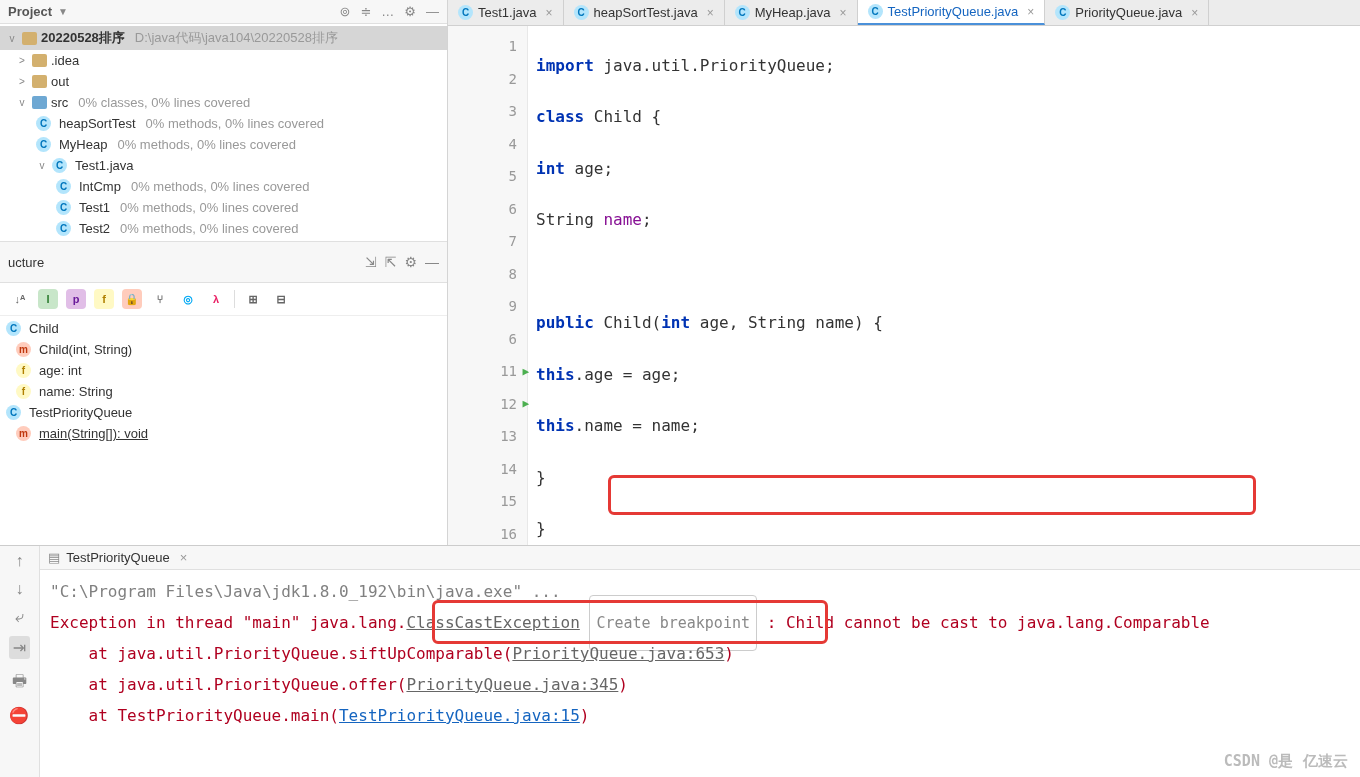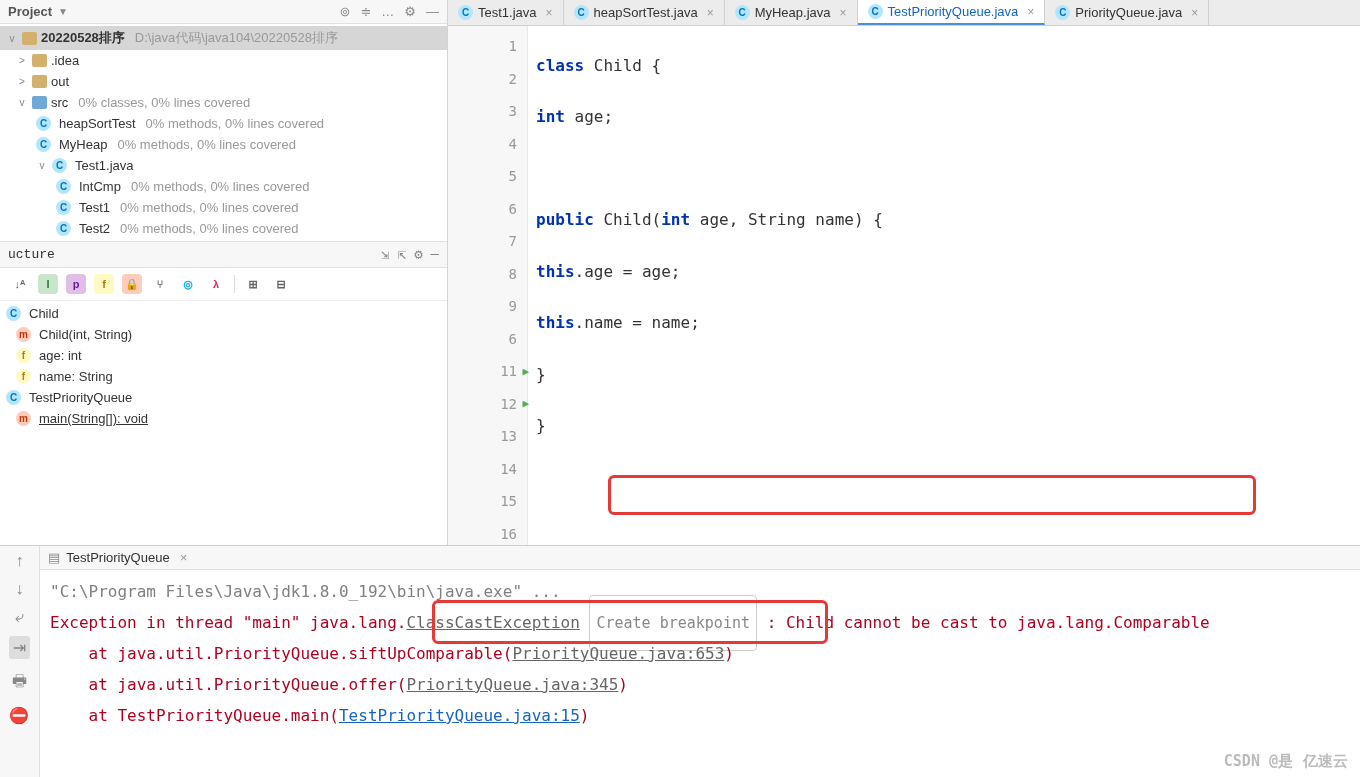--- a/index.html
+++ b/index.html
@@ -18,21 +18,21 @@
 .indent1 { padding-left: 16px; }
 .indent2 { padding-left: 36px; }
 .indent3 { padding-left: 56px; }
 .folder-icon { width: 15px; height: 13px; background: #d3b06e; border-radius: 2px; display: inline-block; }
 .folder-icon.blue { background: #6ea8d3; }
 .class-icon { width: 15px; height: 15px; background: #b3e5fc; color: #0277bd; border-radius: 50%; display: inline-flex; align-items: center; justify-content: center; font-size: 10px; font-weight: bold; }
 .method-icon { width: 15px; height: 15px; background: #ffccbc; color: #bf360c; border-radius: 50%; display: inline-flex; align-items: center; justify-content: center; font-size: 10px; font-weight: bold; }
 .field-icon { width: 15px; height: 15px; background: #fff9c4; color: #b08000; border-radius: 50%; display: inline-flex; align-items: center; justify-content: center; font-size: 10px; font-weight: bold; }
 .grey-text { color: #999; }
 .exp { width: 12px; color: #888; font-size: 10px; text-align: center; }
-.structure-header { display: flex; align-items: center; padding: 4px 8px; background: #f7f7f7; border-top: 1px solid #e0e0e0; border-bottom: 1px solid #e0e0e0; font-family: Liberation Mono, monospace; }
+.structure-header { display: flex; align-items: center; padding: 12px 8px; background: #f7f7f7; border-top: 1px solid #e0e0e0; border-bottom: 1px solid #e0e0e0; }
 .struct-btns { margin-left: auto; display: flex; gap: 8px; color: #888; font-size: 14px; }
 .struct-toolbar { display: flex; gap: 8px; padding: 6px 10px; border-bottom: 1px solid #eee; align-items: center; }
 .tb-icon { width: 20px; height: 20px; border-radius: 4px; display: inline-flex; align-items: center; justify-content: center; font-size: 11px; font-weight: bold; cursor: pointer; }
 .tb-i { background: #c8e6c9; color: #2e7d32; }
 .tb-p { background: #e1bee7; color: #6a1b9a; }
 .tb-f { background: #fff9c4; color: #b08000; }
 .tb-lock { background: #ffccbc; color: #bf360c; }
 .editor-panel { flex: 1; display: flex; flex-direction: column; background: #fff; min-width: 0; }
 .tabs { display: flex; background: #ececec; border-bottom: 1px solid #d0d0d0; font-size: 13px; overflow: hidden; }
 .tab { display: flex; align-items: center; padding: 4px 10px; gap: 5px; border-right: 1px solid #d0d0d0; cursor: pointer; white-space: nowrap; }
@@ -224,22 +224,24 @@
             <div class="gutter-line">9</div>
           <div class="gutter-line">6</div>
           <div class="gutter-line">11<span class="run-gutter">▶</span></div>
           <div class="gutter-line">12<span class="run-gutter">▶</span></div>
           <div class="gutter-line">13</div>
             <div class="gutter-line">14</div>
             <div class="gutter-line">15</div>
             <div class="gutter-line">16</div>
         </div>
         <div class="code-area">
+<div class="code-line"><span class="kw">import</span><span> java.util.PriorityQueue;</span></div>
 <div class="code-line"><span class="kw">class</span><span> Child {</span></div>
 <div class="code-line">    <span class="kw">int</span><span> age;</span></div>
+<div class="code-line">    <span>String </span><span style="color:#871094;">name</span><span>;</span></div>
 <div class="code-line"></div>
 <div class="code-line">    <span class="kw">public</span><span> Child(</span><span class="kw">int</span><span> age, String name) {</span></div>
 <div class="code-line">        <span class="kw">this</span><span>.age = age;</span></div>
 <div class="code-line">        <span class="kw">this</span><span>.name = name;</span></div>
 <div class="code-line">    <span>}</span></div>
 <div class="code-line"><span>}</span></div>
 
 
 
 

